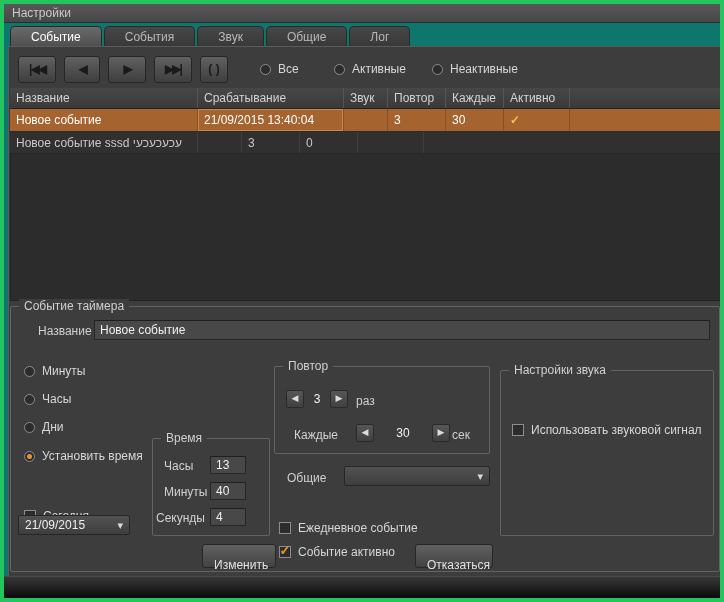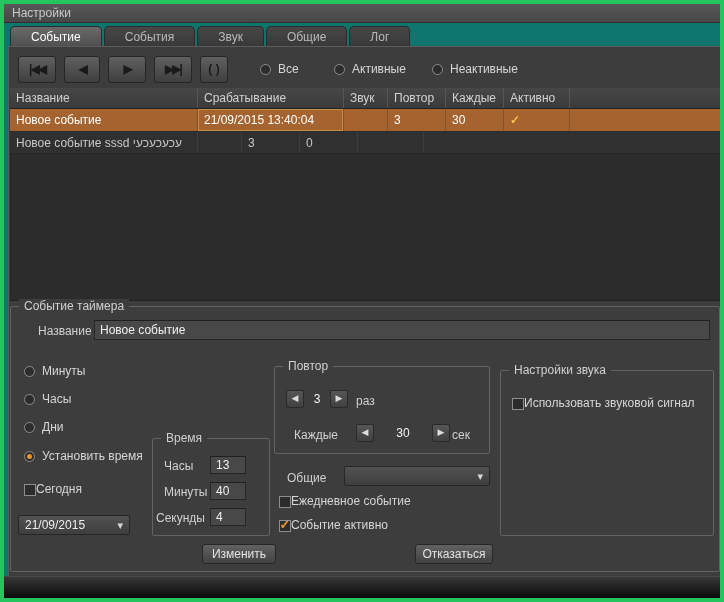--- a/index.html
+++ b/index.html
@@ -59,24 +59,24 @@
     padding:0 5px;outline:none;}
   .dropdown{position:absolute;box-sizing:border-box;background:linear-gradient(#525252,#3e3e3e);
     border:1px solid #262626;border-radius:2px;display:flex;align-items:center;
     padding:0 6px;color:#eee;cursor:pointer;}
   .dropdown .chev{margin-left:auto;color:#d8d8d8;font-size:11px;}
   .spinner{position:absolute;display:flex;align-items:center;height:18px;}
   .spinbtn{width:16px;height:16px;line-height:15px;text-align:center;color:#dcdcdc;font-size:9px;
     background:linear-gradient(#565656,#404040);border:1px solid #2a2a2a;border-radius:2px;cursor:pointer;}
   .spinval{text-align:center;color:#f2f2f2;}
   .flabel{position:absolute;color:#d0d0d0;line-height:14px;white-space:nowrap;}
-  .cbrow{position:absolute;display:flex;align-items:flex-end;height:14px;cursor:default;white-space:nowrap;}
+  .cbrow{position:absolute;display:flex;align-items:center;gap:7px;height:14px;cursor:default;white-space:nowrap;margin-top:27px;}
   .btn{position:absolute;box-sizing:border-box;height:20px;background:linear-gradient(#616161,#424242);
     border:1px solid #262626;border-radius:3px;color:#e2e2e2;text-align:center;line-height:18px;
-    font-family:"Liberation Sans",sans-serif;font-size:12px;cursor:pointer;padding:0;}
+    font-family:"Liberation Sans",sans-serif;font-size:12px;cursor:pointer;padding:11px;}
   
   .statusbar{position:absolute;left:0;bottom:0;width:100%;height:21px;
     background:linear-gradient(#383838,#0a0a0a);border-top:1px solid #494949;}
 </style>
 </head>
 <body>
 
 <div id="window">
 
   <div class="titlebar">

